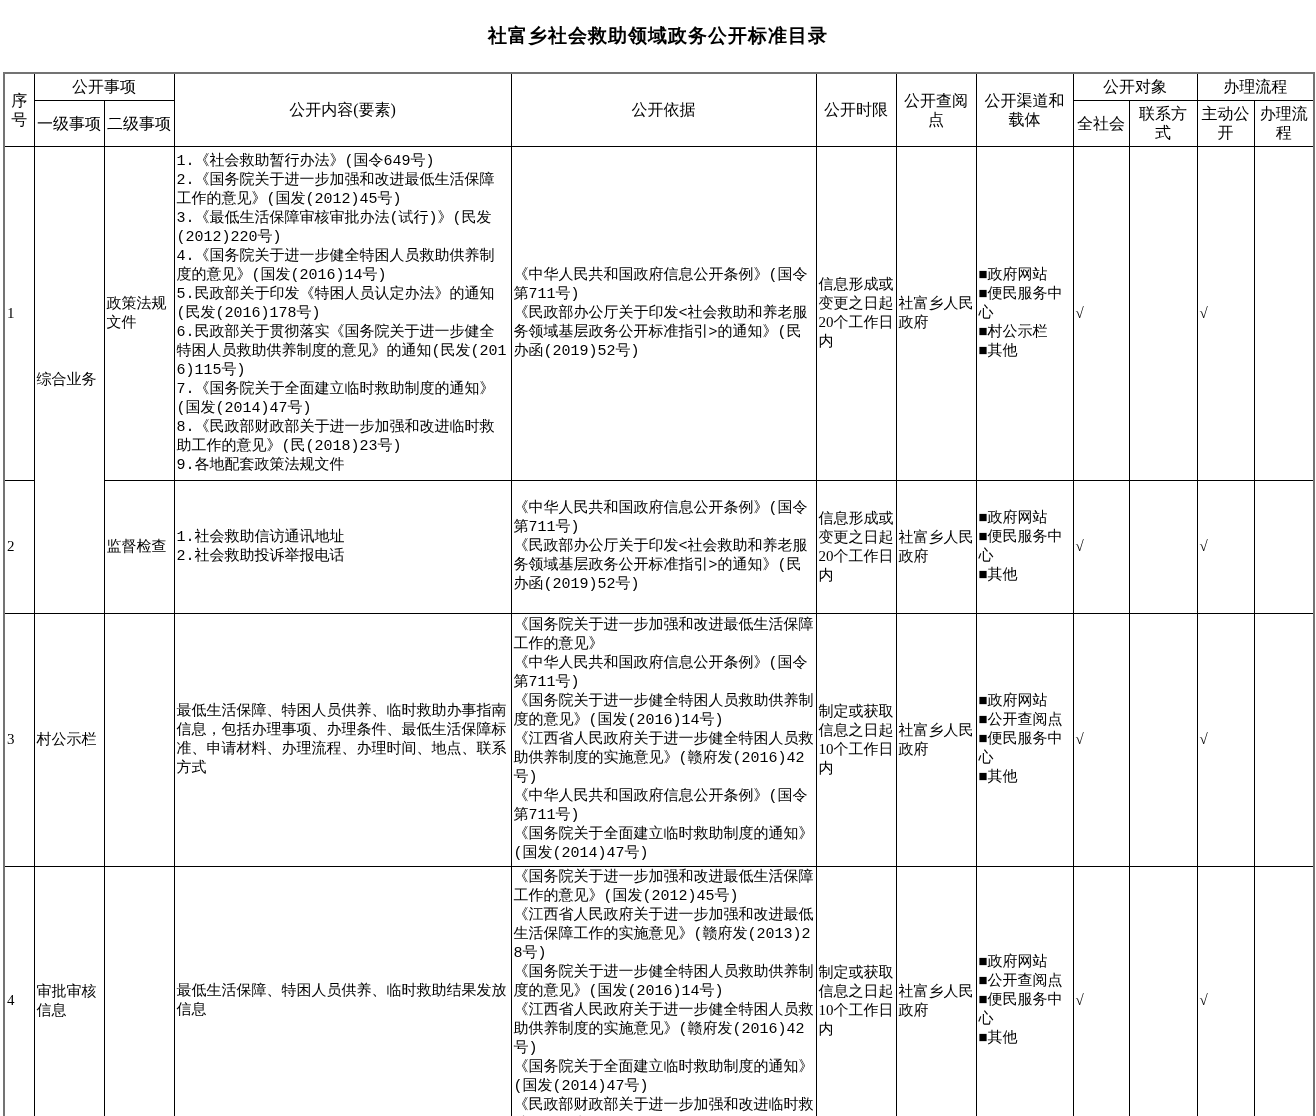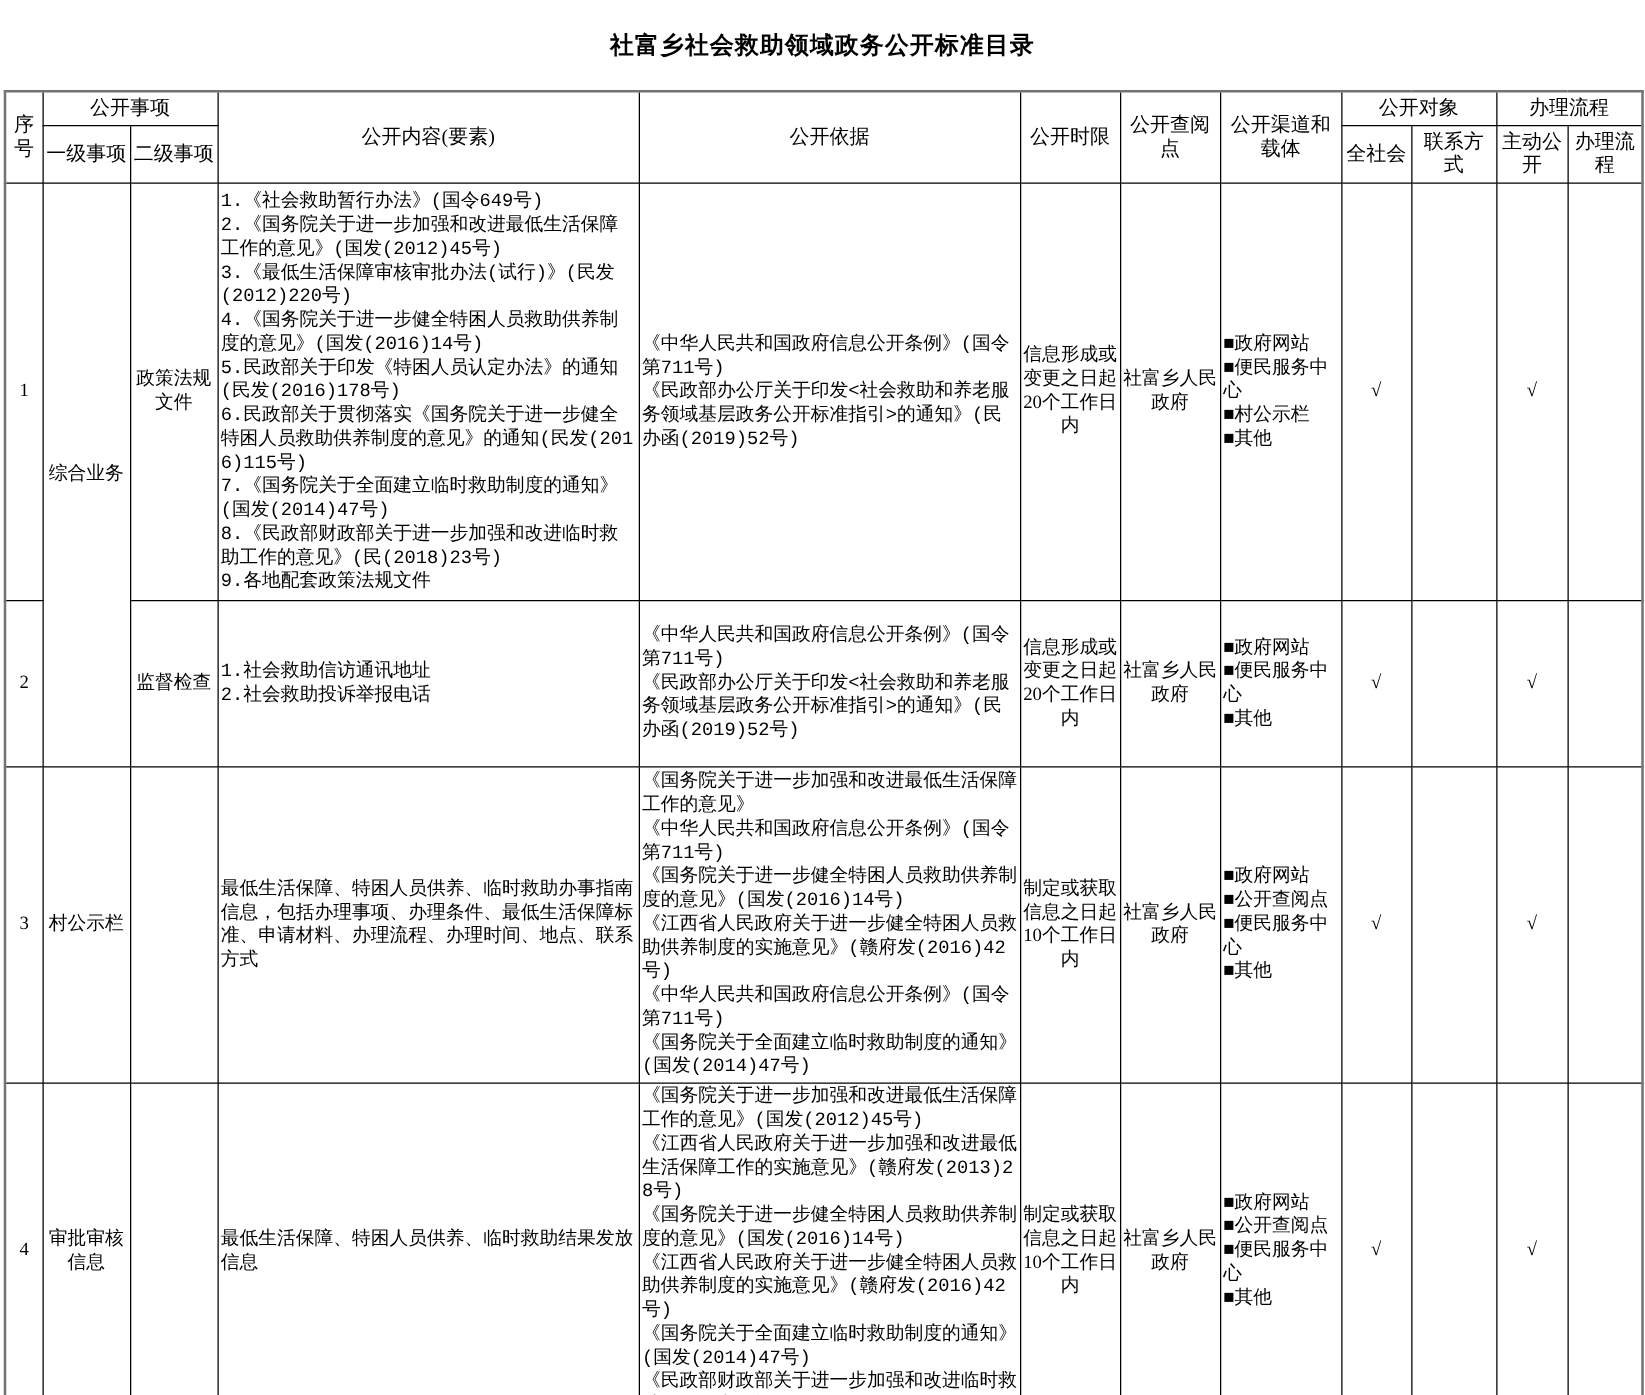--- a/index.html
+++ b/index.html
@@ -27,21 +27,21 @@
     font-size:15px;
     font-weight:normal;
     line-height:19px;
     vertical-align:middle;
     padding:1px 2px;
     white-space:pre-wrap;
     word-break:break-all;
     overflow:hidden;
   }
   .catalog th { text-align:center; font-size:16px; }
-  .c { text-align:center; }
+  .c { text-align:left; }
   .l { text-align:left;font-family:Liberation Mono, monospace; }
 </style>
 </head>
 <body>
 
 <div class="page">
   <div class="doc-title">社富乡社会救助领域政务公开标准目录</div>
 
   <table class="catalog">
     <colgroup>

